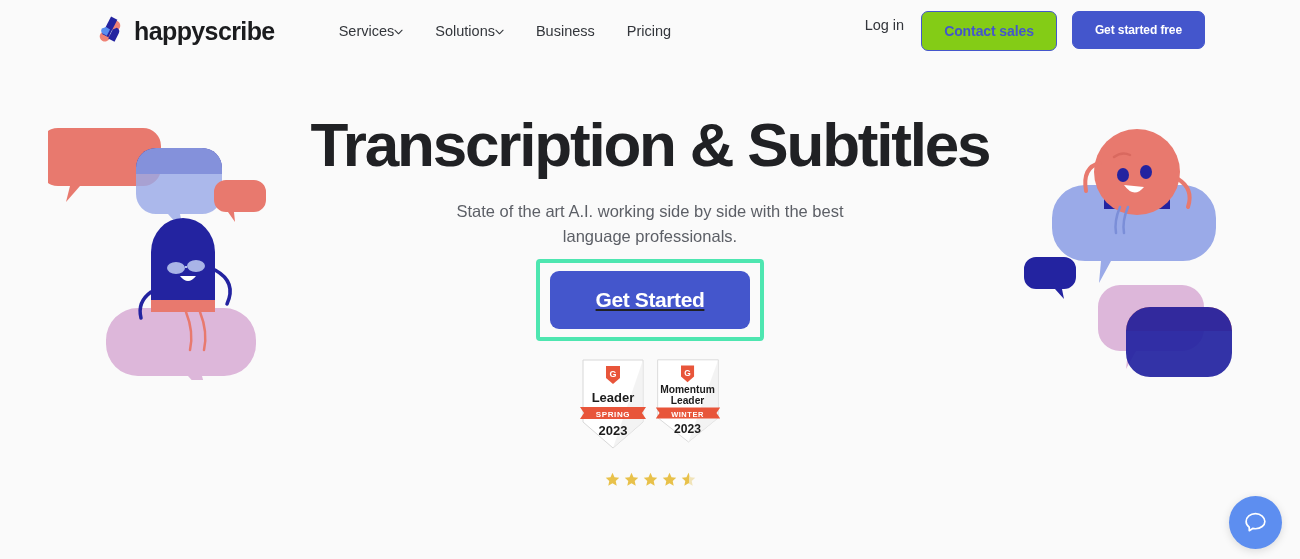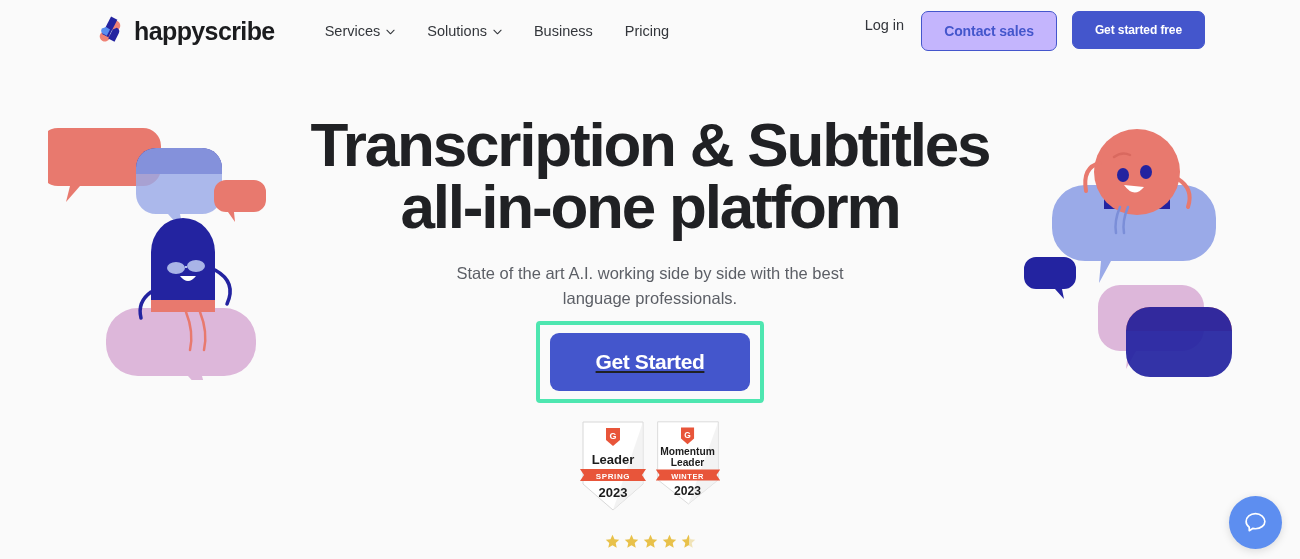--- a/index.html
+++ b/index.html
@@ -26,39 +26,39 @@
     background: #fafafa;
     position: relative;
     z-index: 20;
   }
 
   .brand {
     display: flex;
     align-items: center;
     gap: 9px;
     cursor: pointer;
-    margin-right: 34px;
+    margin-right: 48px;
   }
   .brand-mark { width: 30px; height: 32px; flex: none; display: block; }
   .brand-name {
     font-size: 25px;
     font-weight: 700;
     letter-spacing: -0.6px;
     color: #1b1c1e;
   }
 
   .nav {
     display: flex;
     align-items: center;
     gap: 0px;
   }
   .nav-item {
     display: flex;
     align-items: center;
-    gap: 6px;
+    gap: 0;
     font-size: 14.5px;
     color: #33363b;
     padding: 8px 16px;
     cursor: pointer;
     white-space: nowrap;
   }
   .chev {
     width: 9px; height: 6px; display: block; flex: none;
     margin-top: 2px;
   }
@@ -72,21 +72,21 @@
   .login-link {
     font-size: 14.5px;
     color: #33363b;
     cursor: pointer;
     padding: 6px 2px;
     white-space: nowrap;
   }
   .btn-outline {
     border: 1.5px solid #4456cc;
     color: #4456cc;
-    background: #c4b5fd;
+    background: #84cc16;
     border-radius: 7px;
     font-size: 14px;
     font-weight: 700;
     padding: 11px 22px;
     cursor: pointer;
     white-space: nowrap;
     letter-spacing: -0.1px;
   }
   .btn-solid {
     border: 1.5px solid #4456cc;
@@ -333,21 +333,20 @@
       <path d="M140 190 h58 a24 24 0 0 1 24 24 v0 h-106 v0 a24 24 0 0 1 24 -24 z" fill="#e8796e"></path>
 
       <path d="M140 190 h58 a24 24 0 0 1 24 24 v22 a24 24 0 0 1 -24 24 h-8 l8 16 -22 -16 h-36 a24 24 0 0 1 -24 -24 v-22 a24 24 0 0 1 24 -24 z" fill="#2323a0" opacity="0.93"></path>
     </svg>
   </div>
 
   <div class="hero-center">
 
     <h1 class="headline">
       <span>Transcription &amp; Subtitles</span>
-      <span class="l2">all-in-one platform</span>
     </h1>
 
     <p class="subhead">State of the art A.I. working side by side with the best language professionals.</p>
 
     <div class="cta-wrap">
       <span class="cta-ring"></span>
       <button class="btn-cta">Get Started</button>
     </div>
 
     

